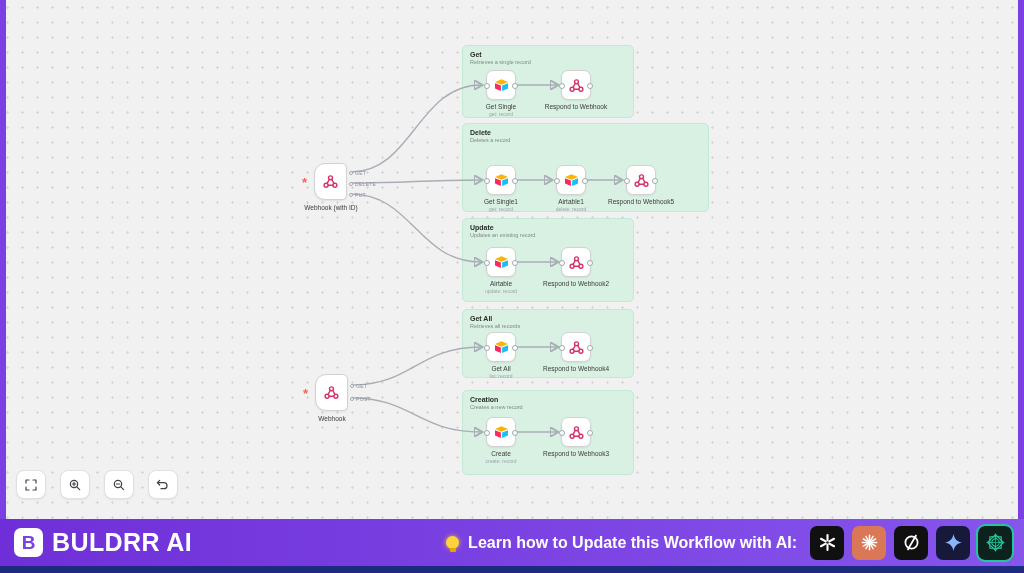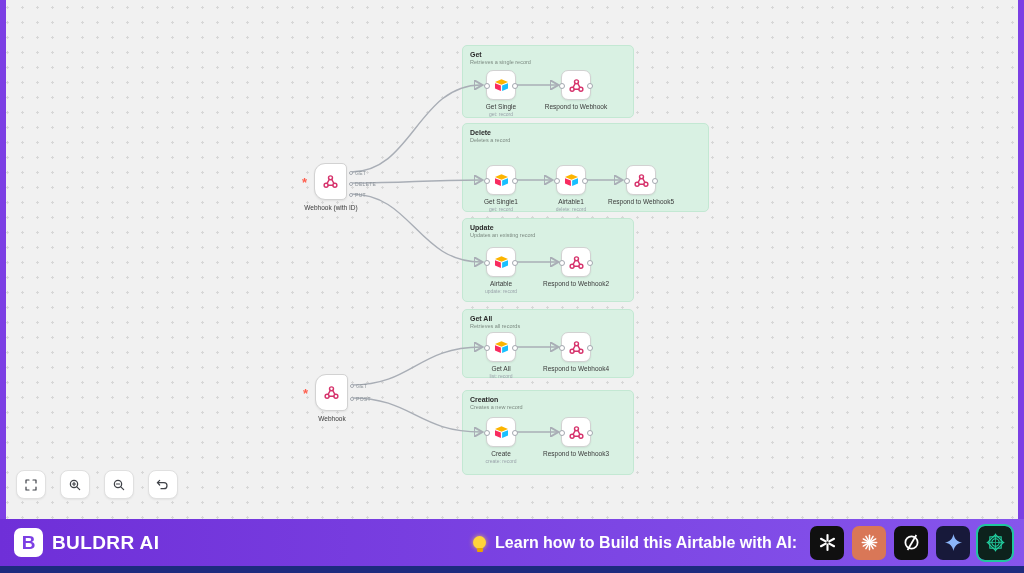--- a/index.html
+++ b/index.html
@@ -49,21 +49,21 @@
   .tool-btn{width:30px;height:29px;background:#fff;border:1px solid #e0e0e0;border-radius:8px;
             display:flex;align-items:center;justify-content:center;box-shadow:0 1px 2px rgba(0,0,0,.06);cursor:pointer}
   .tool-btn svg{width:16px;height:16px;stroke:#3f4248;stroke-width:1.8;fill:none;stroke-linecap:round;stroke-linejoin:round}
 
   
   .footer{position:absolute;left:0;right:0;bottom:0;z-index:60}
   .footer-main{height:47px;background:linear-gradient(90deg,#6f2fd8,#8655ec);display:flex;align-items:center;padding:0 12px 0 14px}
   .brand{display:flex;align-items:center;gap:9px}
   .brand-logo{width:29px;height:29px;background:#fff;border-radius:7px;color:var(--accent,#7c3fe4);
             font-weight:800;font-size:19px;display:flex;align-items:center;justify-content:center}
-  .brand-name{color:#fff;font-size:19px;font-weight:800;letter-spacing:.4px}
+  .brand-name{color:#fff;font-size:25px;font-weight:800;letter-spacing:.4px}
   .spacer{flex:1}
   .cta{display:flex;align-items:center;gap:9px}
   .bulb{width:13px;height:13px;background:#ffd43b;border-radius:50%;position:relative;box-shadow:0 0 5px rgba(255,212,59,.8)}
   .bulb::after{content:"";position:absolute;left:3.5px;bottom:-3px;width:6px;height:4px;background:#e8a400;border-radius:1px}
   .cta-text{color:#fff;font-size:16px;font-weight:bold;margin-right:4px}
   .ai-tiles{display:flex;gap:8px;align-items:center}
   .tile{width:34px;height:34px;border-radius:7px;display:flex;align-items:center;justify-content:center;cursor:pointer}
   .tile svg{width:21px;height:21px}
   .tile.openai,.tile.grok{background:#101010}
   .tile.claude{background:#d97757}
@@ -308,21 +308,21 @@
 
 <div class="footer">
   <div class="footer-main">
     <div class="brand">
       <div class="brand-logo">B</div>
       <span class="brand-name">BULDRR AI</span>
     </div>
     <div class="spacer"></div>
     <div class="cta">
       <span class="bulb"></span>
-      <span class="cta-text">Learn how to Build this Airtable with AI:</span>
+      <span class="cta-text">Learn how to Update this Workflow with AI:</span>
       <div class="ai-tiles">
         <div class="tile openai" title="OpenAI">
           <svg viewBox="0 0 24 24">
               <g fill="#fff">
             <rect x="10.8" y="2.2" width="2.4" height="8.6" rx="1.2"></rect>
             <rect x="10.8" y="2.2" width="2.4" height="8.6" rx="1.2" transform="rotate(60 12 12)"></rect>
             <rect x="10.8" y="2.2" width="2.4" height="8.6" rx="1.2" transform="rotate(120 12 12)"></rect>
             <rect x="10.8" y="2.2" width="2.4" height="8.6" rx="1.2" transform="rotate(180 12 12)"></rect>
             <rect x="10.8" y="2.2" width="2.4" height="8.6" rx="1.2" transform="rotate(240 12 12)"></rect>
             <rect x="10.8" y="2.2" width="2.4" height="8.6" rx="1.2" transform="rotate(300 12 12)"></rect>

